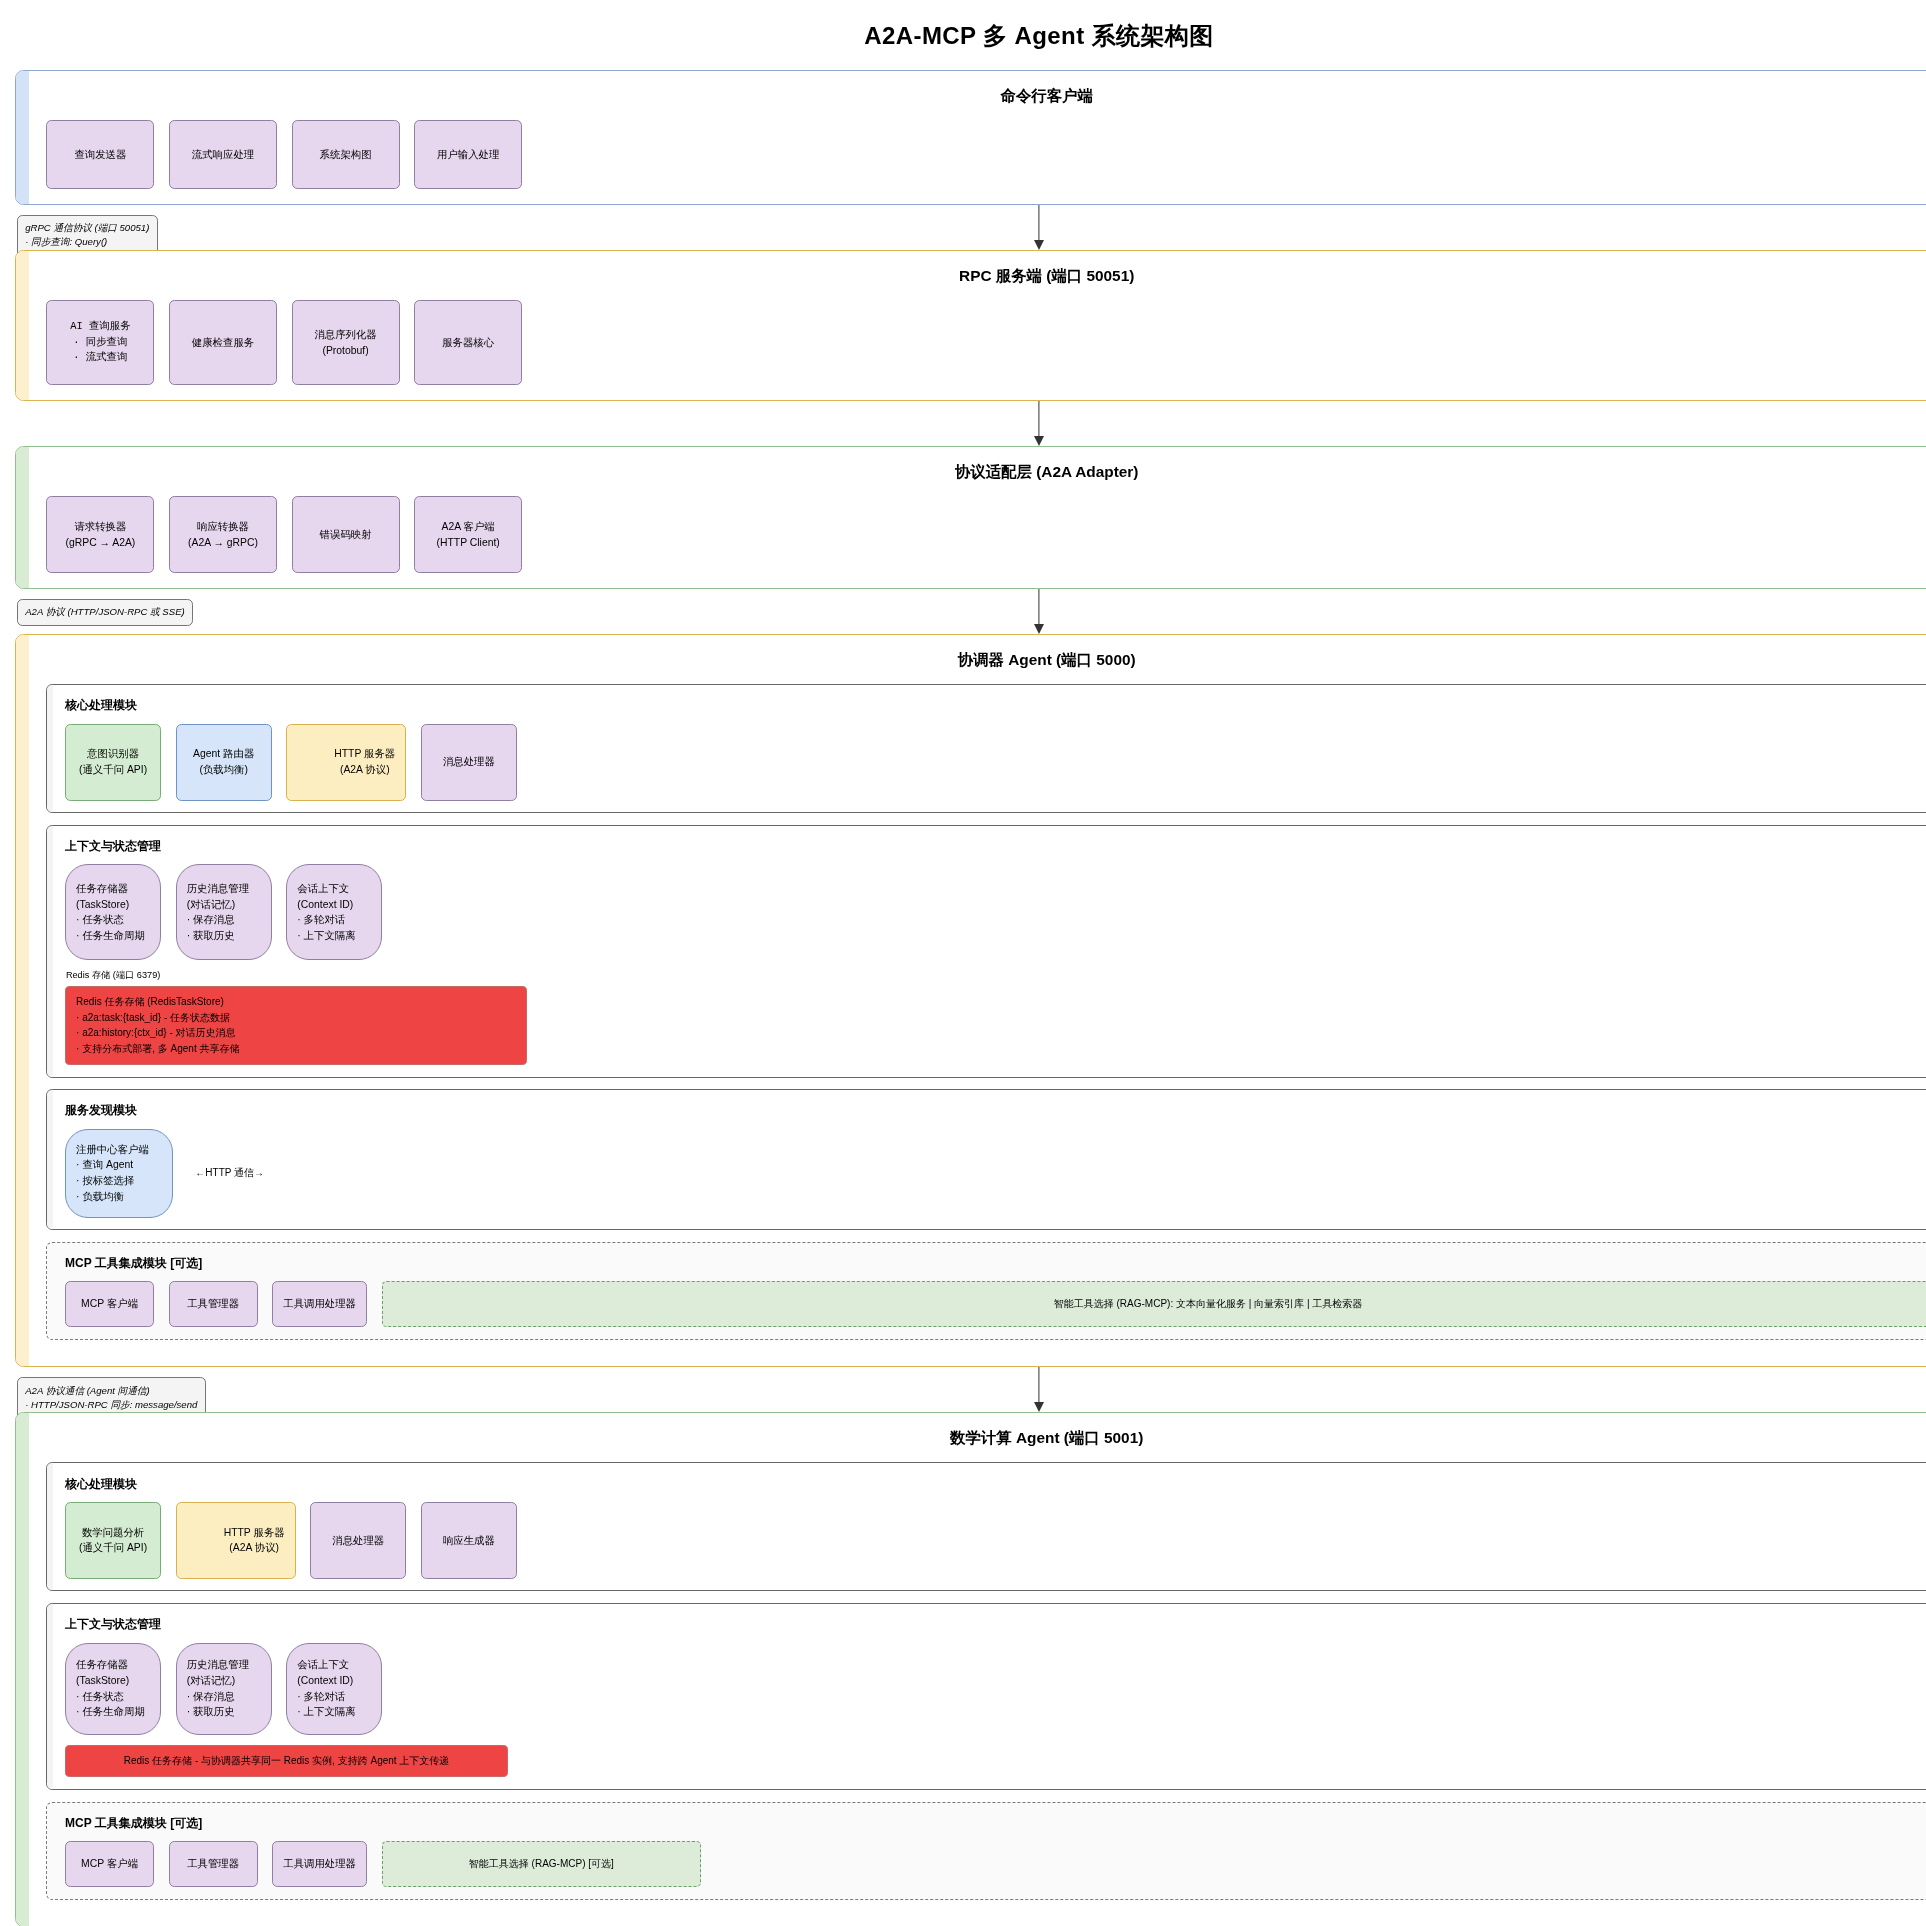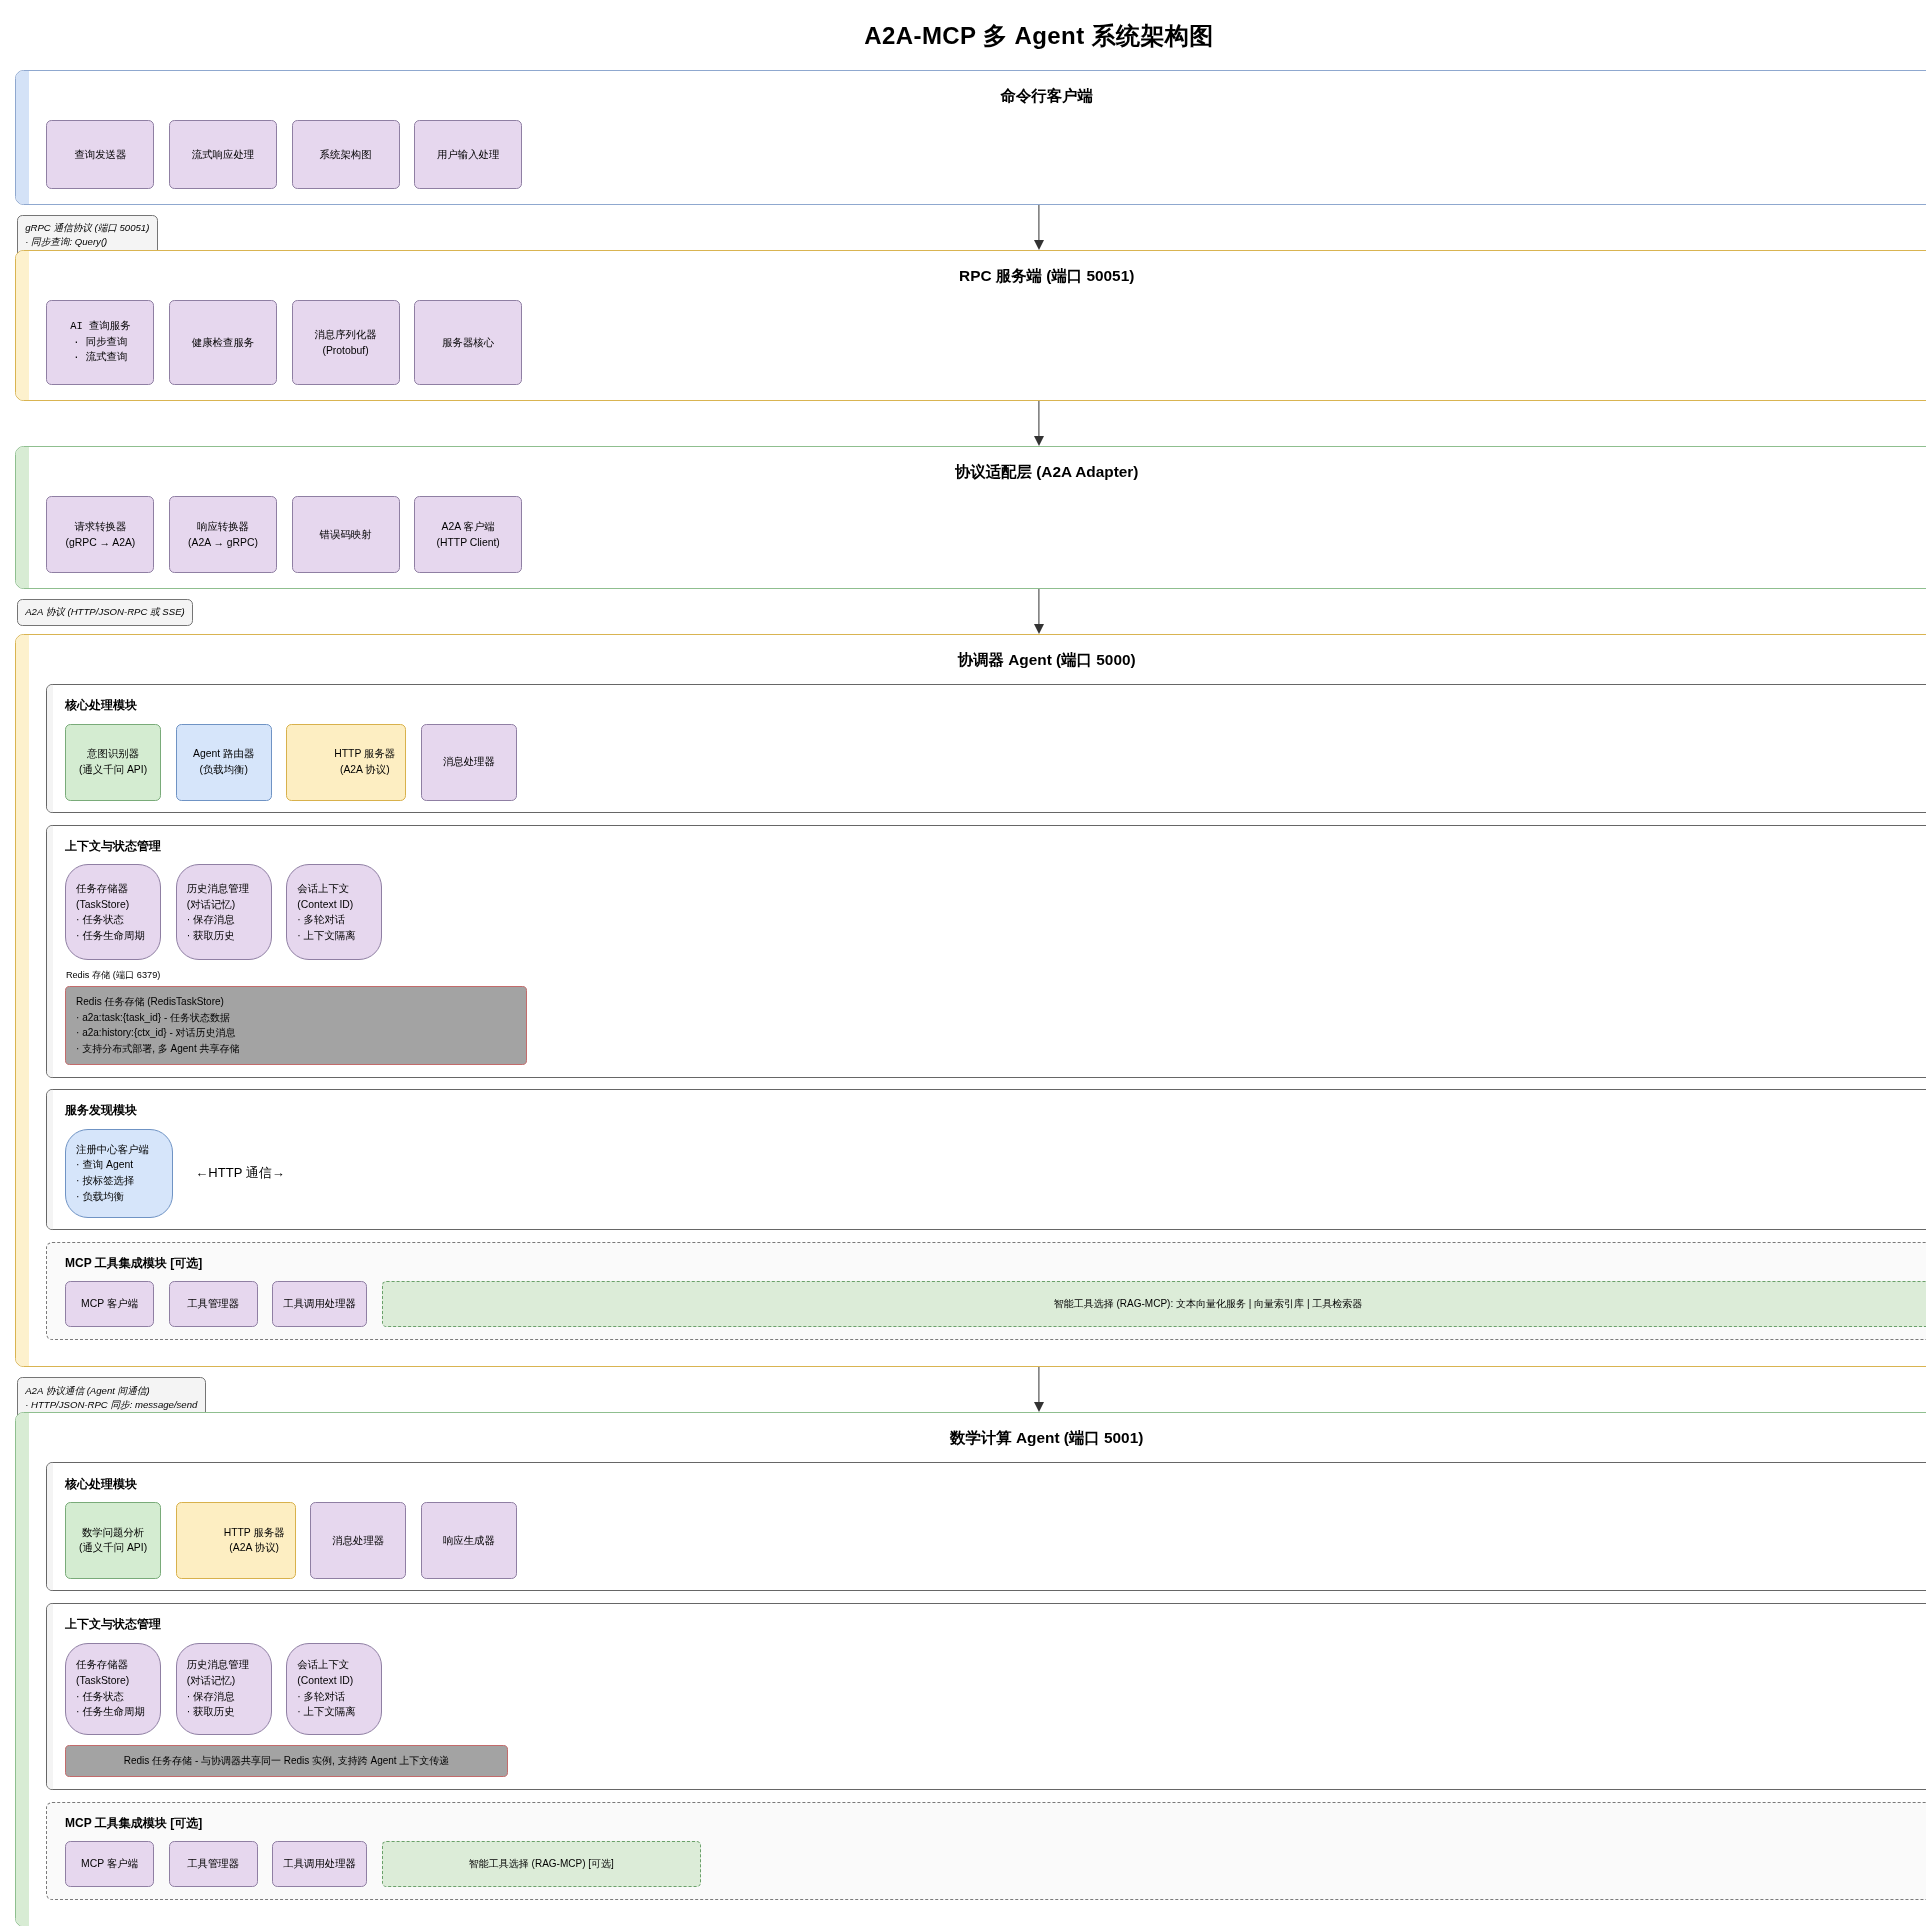--- a/index.html
+++ b/index.html
@@ -120,31 +120,31 @@
     border-right:5px solid transparent;
     border-top:10px solid #333;
     transform:translateX(-50%);
   }
   .connector.with-note{height:45px;}
   .connector .note{position:absolute;left:8.5px;top:2.3px;margin:8px;font-style:italic;}
 
   
   .biarrow{
     display:flex;align-items:center;justify-content:center;
-    font-size:13px;padding:0 7.7px;white-space:nowrap;
+    font-size:10px;padding:0 7.7px;white-space:nowrap;
   }
 
   .wide-node{
     border:1.2px dashed #6aa06a;background:#dcecd8;border-radius:4.6px;
     font-size:10px;padding:10px 11.6px;display:flex;align-items:center;justify-content:center;
     flex:1;min-height:42px;box-sizing:border-box;
   }
 
   .redis-bar{
-    border:1.2px solid #c36b6b;background:#a3a3a3;border-radius:4.6px;
+    border:1.2px solid #c36b6b;background:#ef4444;border-radius:4.6px;
     font-size:10px;line-height:1.55;padding:7.7px 10px;box-sizing:border-box;
   }
 </style>
 </head>
 <body>
 
 <div class="page">
 
   <div class="diagram-title">A2A-MCP 多 Agent 系统架构图</div>
 

